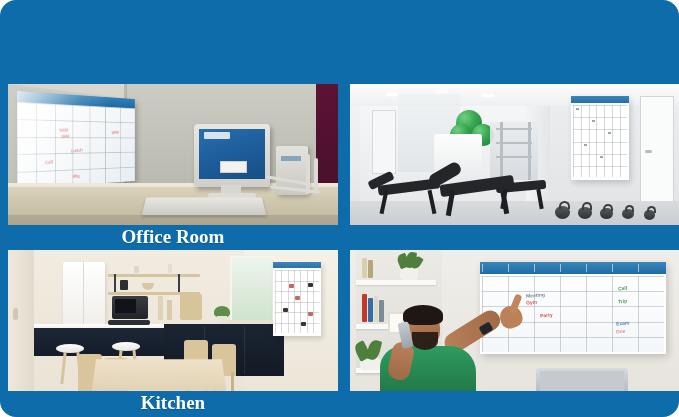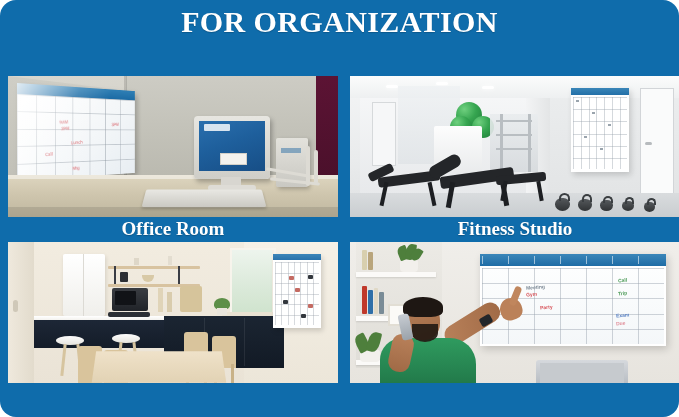--- a/index.html
+++ b/index.html
@@ -11,21 +11,21 @@
           background:#0f6cab;border-radius:16px;overflow:hidden;}
 
   
   .title{position:absolute;left:0;top:6px;width:679px;text-align:center;
          color:#ffffff;font-family:"Liberation Serif",serif;font-weight:bold;
          font-size:30px;line-height:31px;letter-spacing:.4px;
          text-shadow:0 1px 1px rgba(0,0,0,.18);}
   .title .l2{display:block;}
 
   
-  .grid{position:absolute;left:8px;top:76px;width:663px;height:326px;}
+  .grid{position:absolute;left:8px;top:84px;width:663px;height:326px;}
   .card{position:absolute;width:330px;height:162px;}
   .card.c0{left:0;top:0;}
   .card.c1{left:342px;top:0;}
   .card.c2{left:0;top:166px;}
   .card.c3{left:342px;top:166px;}
 
   .photo{position:relative;width:330px;height:141px;overflow:hidden;
          background:#c9c9c4;}
   .caption{height:21px;line-height:23px;text-align:center;color:#ffffff;
            font-family:"Liberation Serif",serif;font-weight:bold;font-size:19px;
@@ -240,21 +240,20 @@
   .sa-laptop{left:186px;top:118px;width:92px;height:23px;border-radius:3px 3px 0 0;
        background:linear-gradient(180deg,#d6d9dd 0%,#b9bec4 100%);}
   .sa-laptop-sc{left:190px;top:121px;width:84px;height:20px;background:#c6cace;}
 </style>
 </head>
 <body>
 
 <div class="poster">
 
   <div class="title">
-    <span class="l2">FOR ORGANIZATION</span>
   </div>
 
   <div class="grid">
 
     <div class="card c0">
       <div class="photo">
         <div class="abs of-wall"></div>
         <div class="abs of-leftwall"></div>
         <div class="abs of-backwall"></div>
         <div class="abs of-maroon"></div>
@@ -361,21 +360,20 @@
           <div class="abs fs-cal-head"></div>
           <div class="abs fs-cal-grid">
             <span class="fs-dot" style="left:3px;top:3px;"></span>
             <span class="fs-dot" style="left:19px;top:15px;"></span>
             <span class="fs-dot" style="left:35px;top:27px;"></span>
             <span class="fs-dot" style="left:11px;top:39px;"></span>
             <span class="fs-dot" style="left:27px;top:51px;"></span>
           </div>
         </div>
       </div>
-      <div class="caption">Fitness Studio</div>
     </div>
 
     <div class="card c2">
       <div class="photo">
         <div class="abs kt-wall"></div>
         <div class="abs kt-rightwall"></div>
         <div class="abs kt-doorframe"></div>
         <div class="abs kt-doorknob"></div>
 
         <div class="abs kt-window"></div>
@@ -433,20 +431,21 @@
           <div class="abs kt-cal-grid">
             <span class="kt-mark" style="left:14px;top:14px;background:#c46a62;"></span>
             <span class="kt-mark" style="left:33px;top:13px;background:#33373d;"></span>
             <span class="kt-mark" style="left:20px;top:26px;background:#c46a62;"></span>
             <span class="kt-mark" style="left:8px;top:38px;background:#33373d;"></span>
             <span class="kt-mark" style="left:33px;top:42px;background:#c46a62;"></span>
             <span class="kt-mark" style="left:26px;top:52px;background:#33373d;"></span>
           </div>
         </div>
       </div>
+      <div class="caption">Kitchen</div>
     </div>
 
     <div class="card c3">
       <div class="photo">
         <div class="abs sa-wall"></div>
         <div class="abs sa-shelfunit"></div>
         <div class="sa-shelfboard abs" style="left:6px;top:30px;width:80px;"></div>
         <div class="sa-shelfboard abs" style="left:6px;top:74px;width:80px;"></div>
         <div class="sa-shelfboard abs" style="left:6px;top:118px;width:80px;"></div>
 

